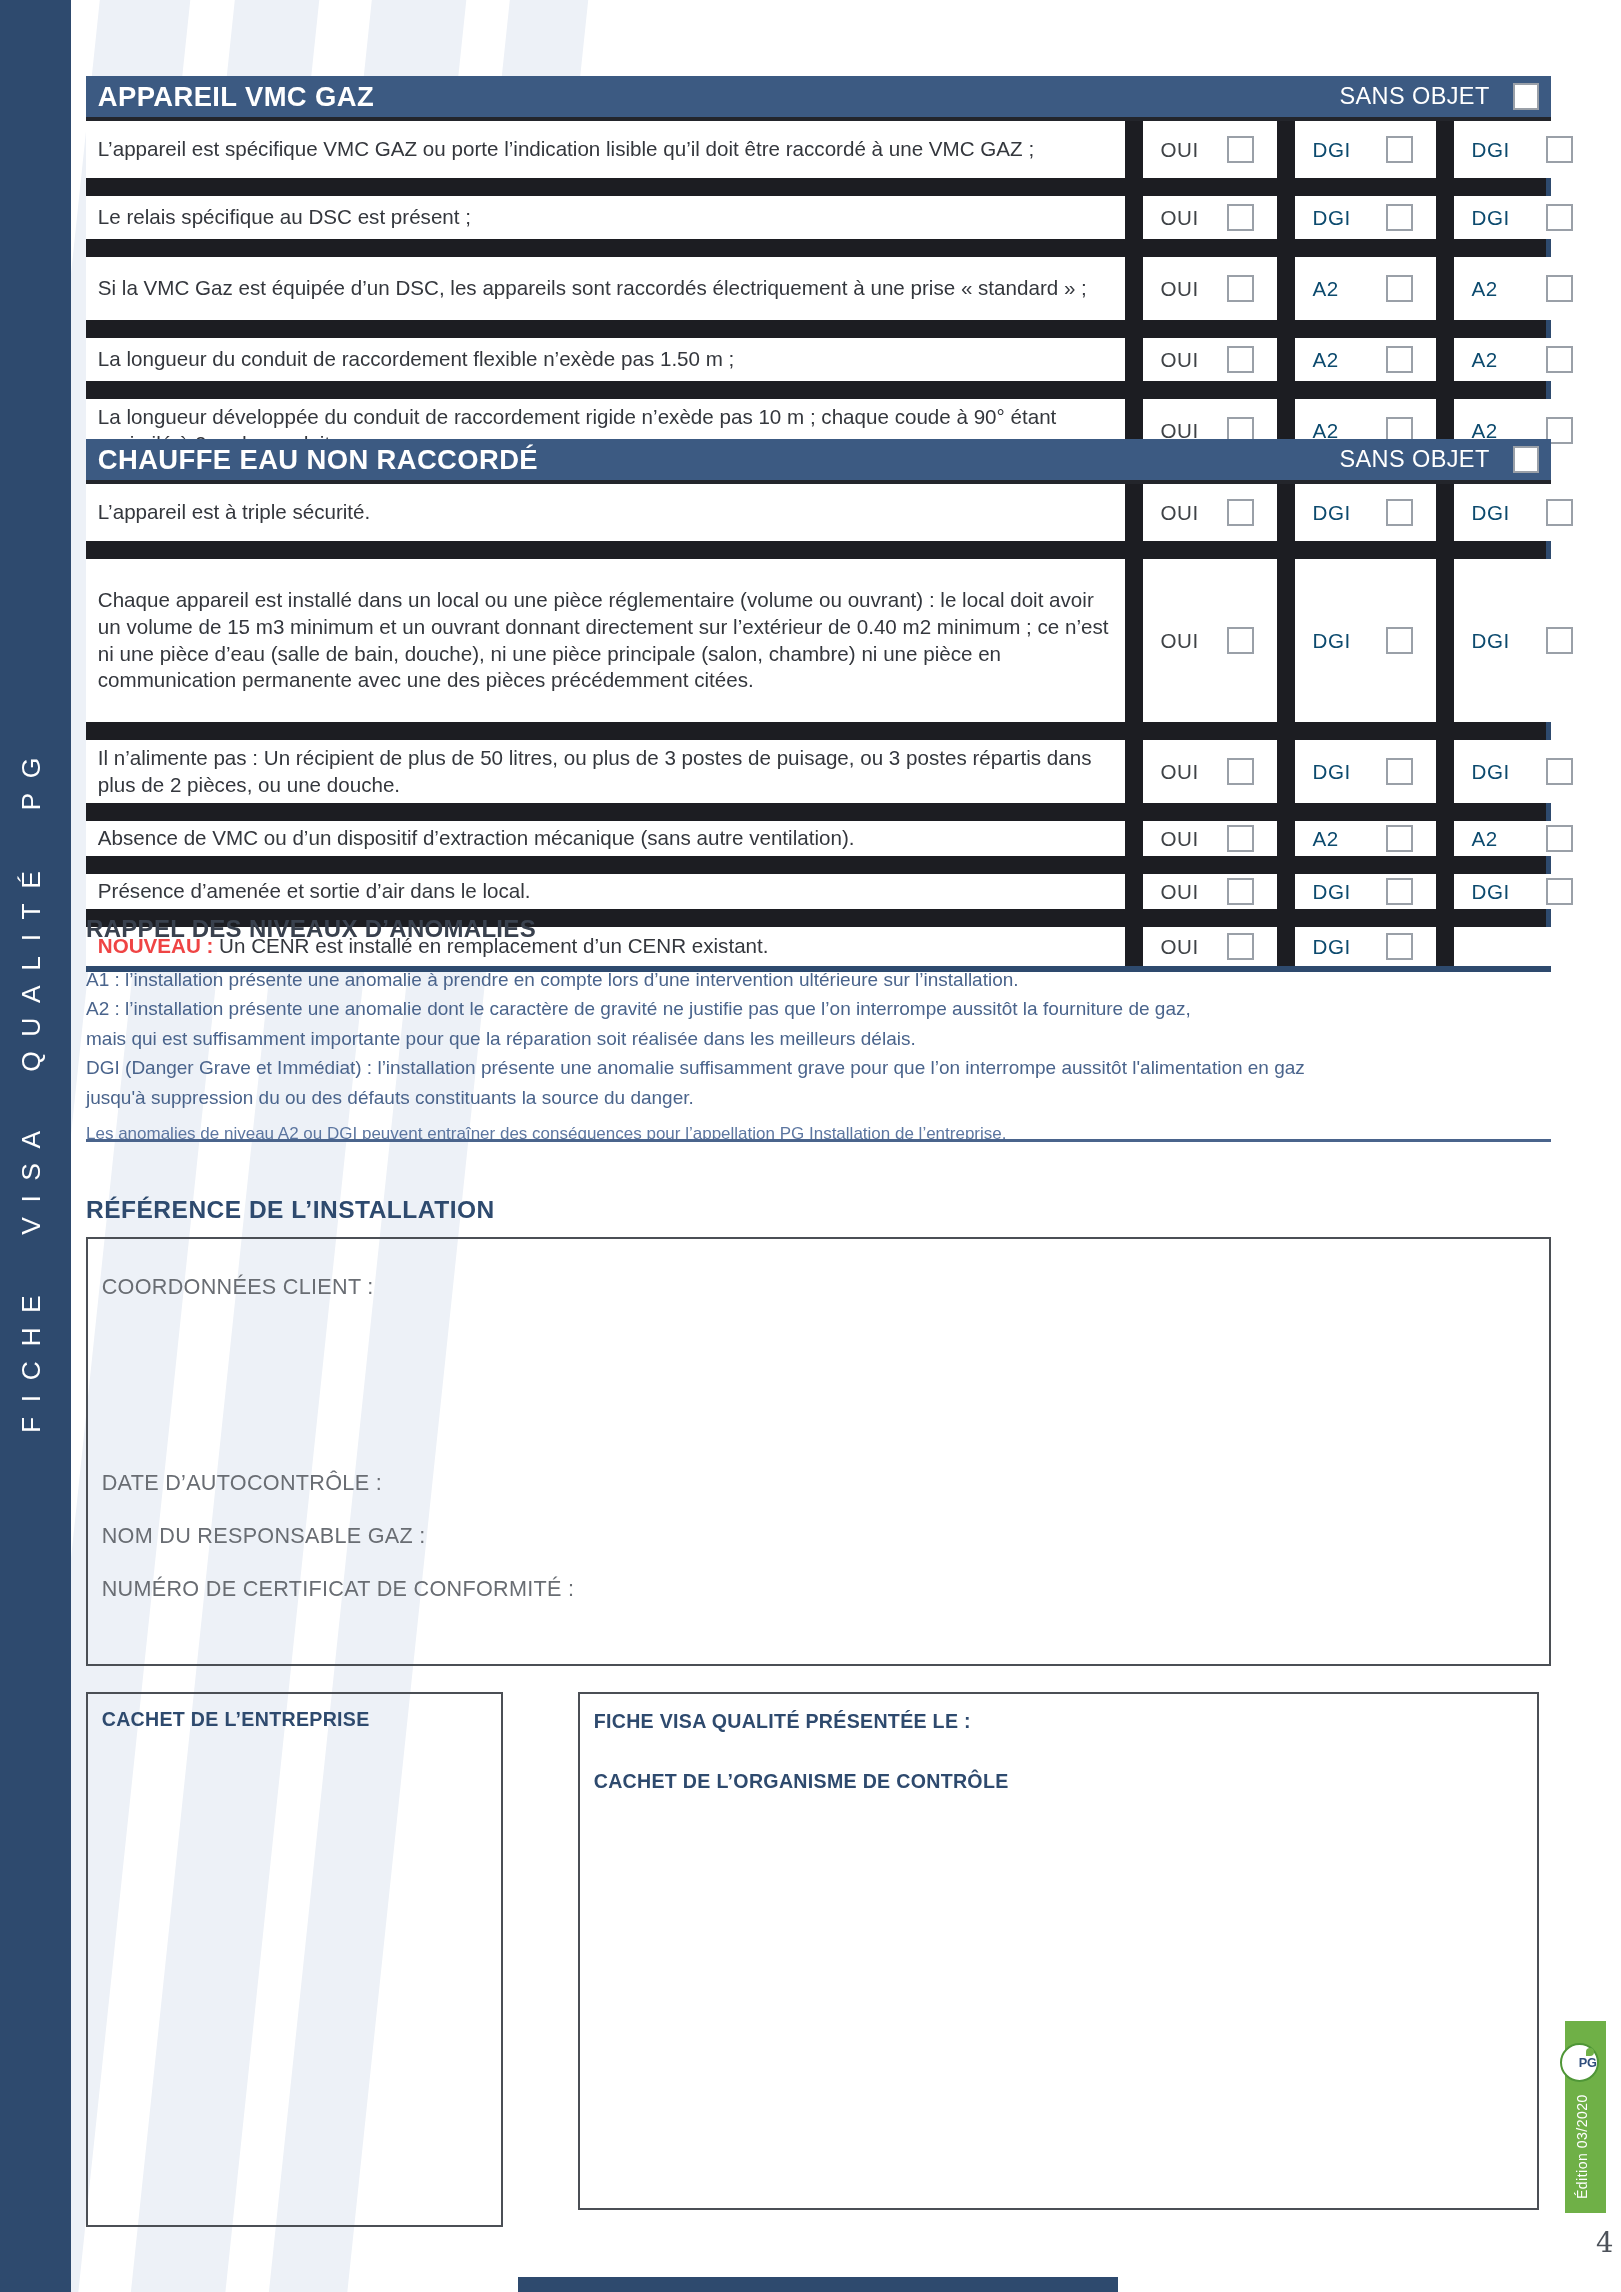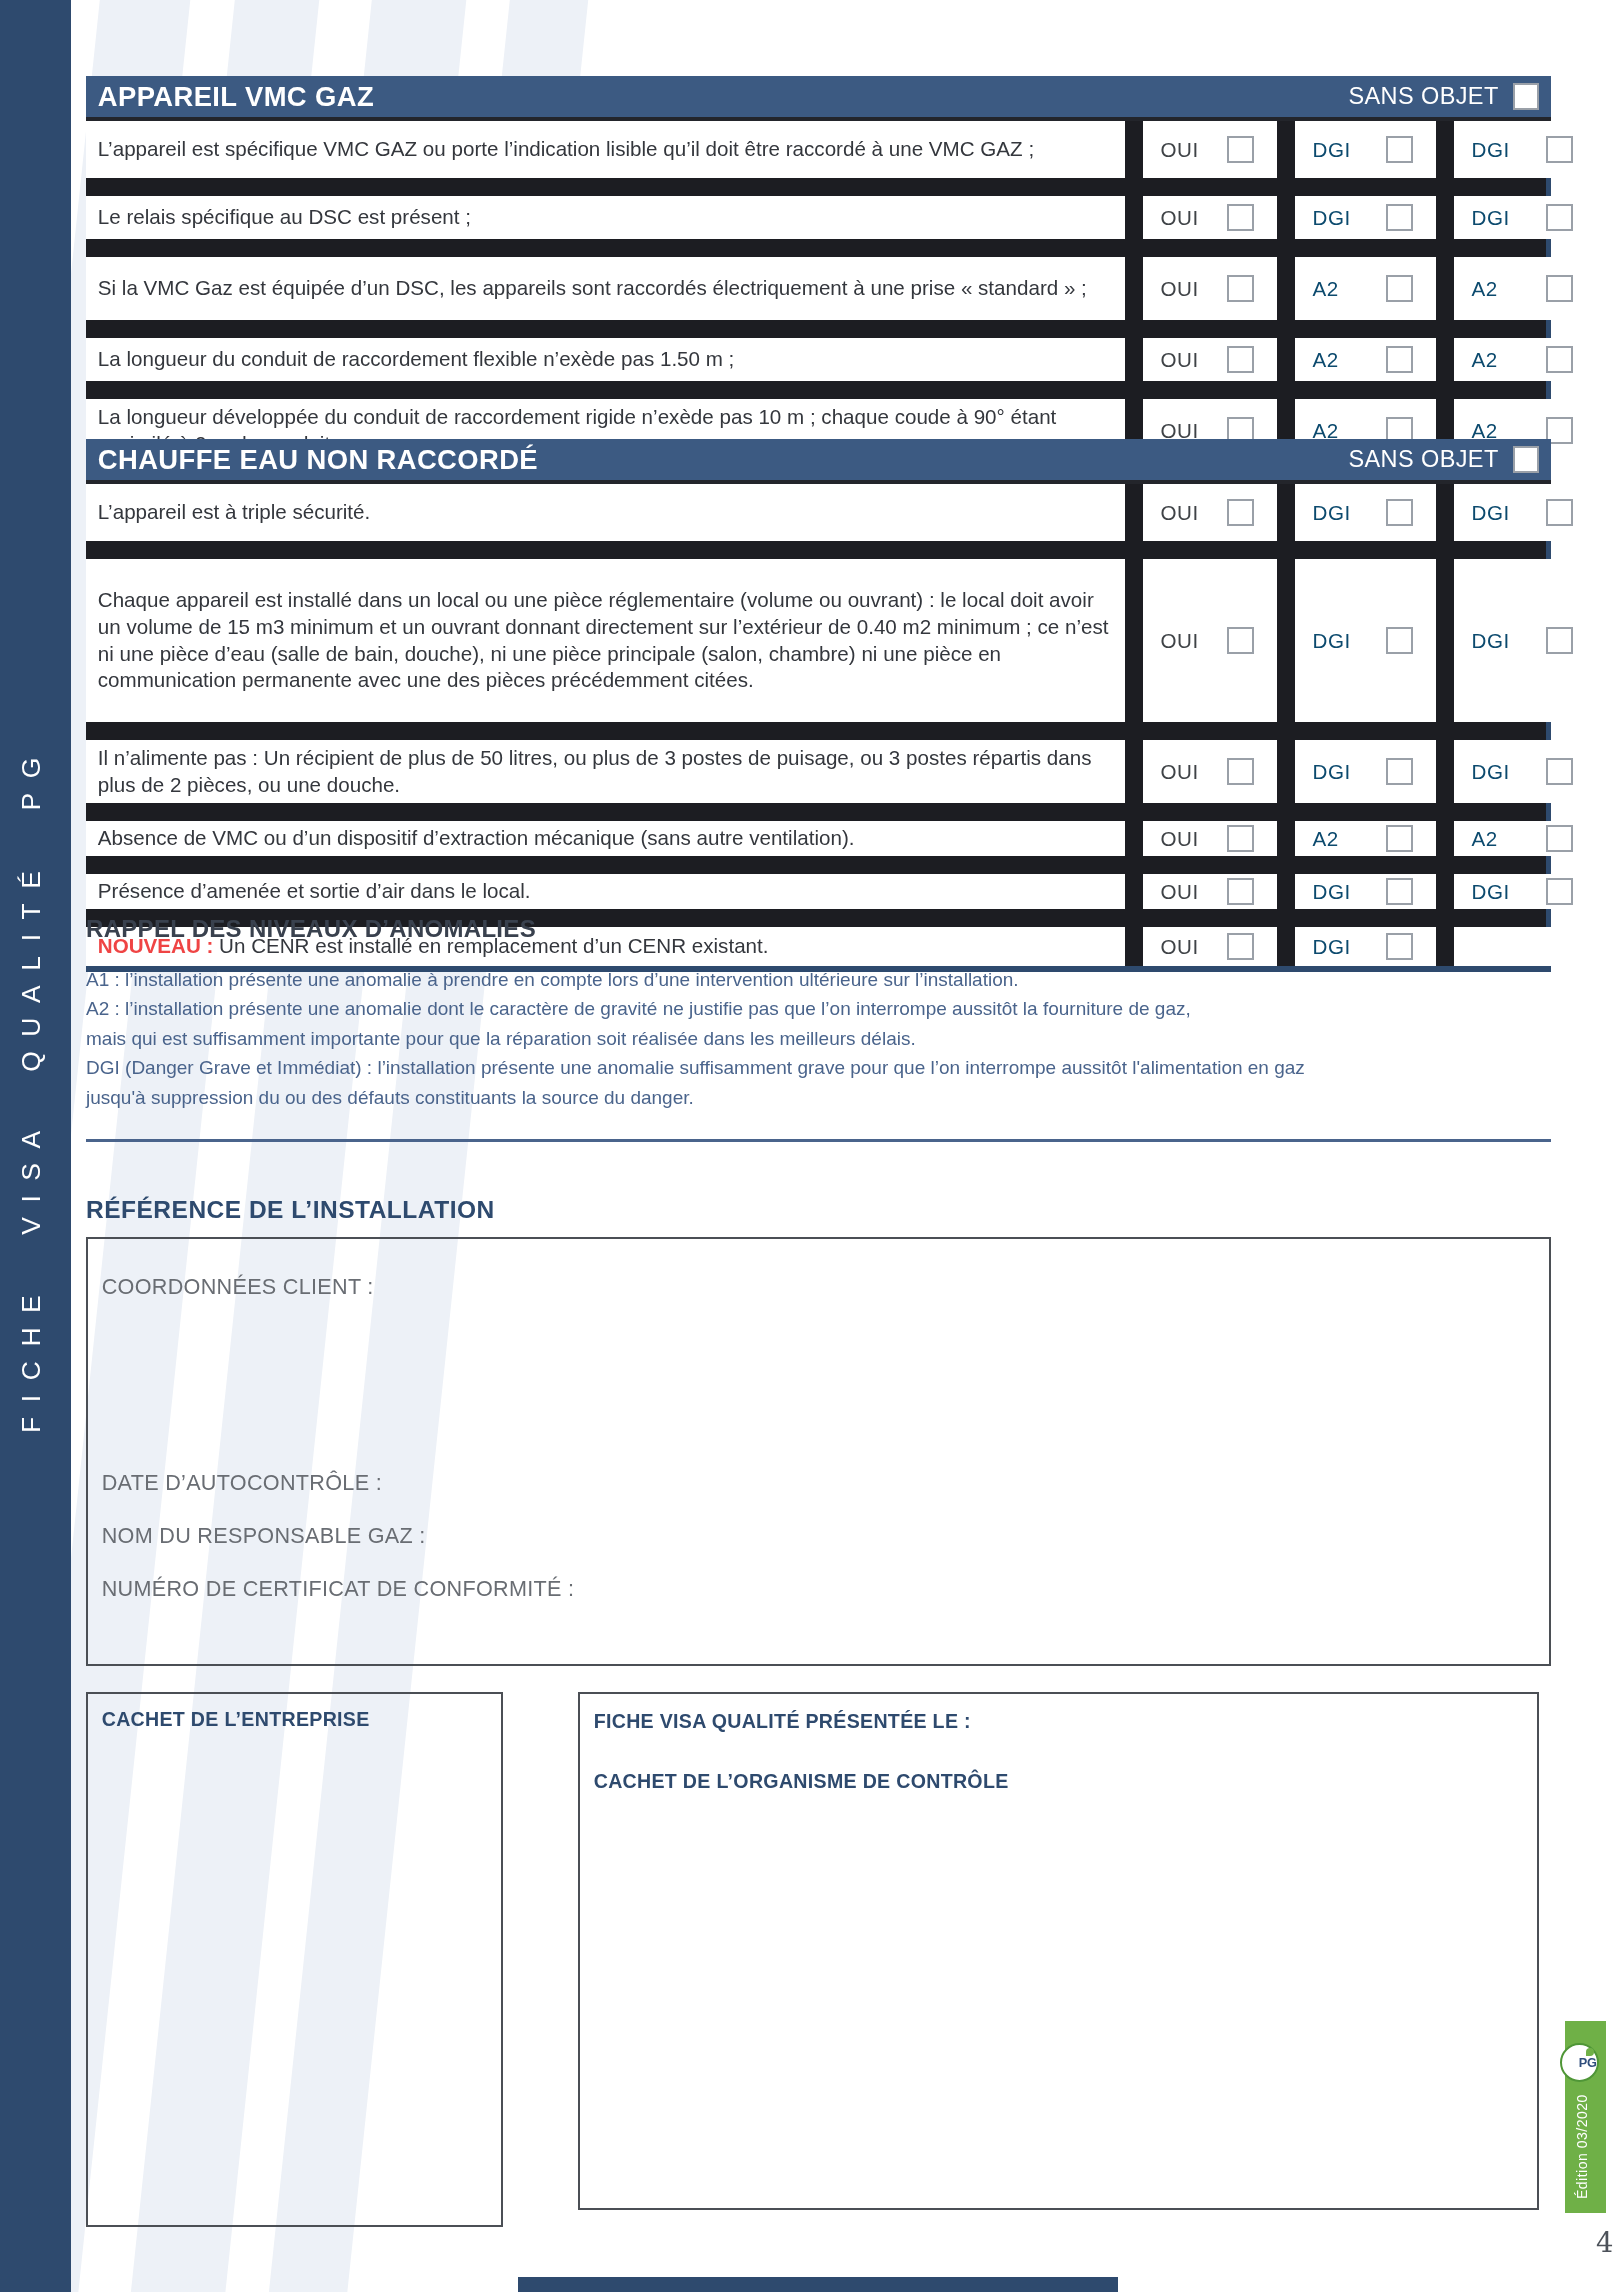--- a/index.html
+++ b/index.html
@@ -16,21 +16,21 @@
   
   .band { position:absolute; left:0; top:0; width:71px; height:2293px; background:#2e4a6e; z-index:3; }
   .band-title { position:absolute; left:15.7px; top:549px; height:1078px; writing-mode:vertical-rl; transform:rotate(180deg);
     color:#fff; font-size:26.5px; letter-spacing:0.55em; word-spacing:0.9em; white-space:nowrap; text-align:center; }
 
   .abs { position:absolute; z-index:2; }
 
   
   .thead { height:45px; background:#3c5a82; border-bottom:4.9px solid #23252b; display:flex; align-items:center; justify-content:space-between; padding:0 11.8px;text-align:center; }
   .thead .ttitle { color:#fff; font-size:27.4px; font-weight:bold; letter-spacing:0.4px; }
-  .sans { display:flex; align-items:center; gap:14px; color:#fff; font-size:23.5px; letter-spacing:0.4px; }
+  .sans { display:flex; align-items:center; gap:23px; color:#fff; font-size:23.5px; letter-spacing:0.4px; }
   .ttable { display:grid; grid-template-columns:1039px 134px 141px 142px; gap:18px; background:#1c1d22;
     border-right:5.9px solid #2e4a6e; border-bottom:6.9px solid #2e4a6e; }
   .tcell { background:#fff; }
   .tcell.text { display:flex; align-items:center; padding:3.9px 11.8px; font-size:20.6px; color:#34373d; line-height:1.3; }
   .tcell.opt { display:flex; align-items:center; justify-content:space-between; padding:0 23.5px 0 17.6px; }
   .olabel { font-size:20.6px; color:#3f4347; letter-spacing:0.5px; }
   .olabel.red { color:#0c4a6e; }
   .cbox { width:26.5px; height:26.5px; border:2.9px solid #9aa0a8; background:#fff; flex:none; }
   .nouveau { color:#ef4444; font-weight:bold; }
 
@@ -248,20 +248,21 @@
     </div>
   </div>
 
   <div class="abs rappel">
     <div class="rh">RAPPEL DES NIVEAUX D’ANOMALIES</div>
     <div class="rl">A1 : l’installation présente une anomalie à prendre en compte lors d’une intervention ultérieure sur l’installation.</div>
     <div class="rl">A2 : l’installation présente une anomalie dont le caractère de gravité ne justifie pas que l’on interrompe aussitôt la fourniture de gaz,</div>
     <div class="rl">mais qui est suffisamment importante pour que la réparation soit réalisée dans les meilleurs délais.</div>
     <div class="rl">DGI (Danger Grave et Immédiat) : l’installation présente une anomalie suffisamment grave pour que l’on interrompe aussitôt l'alimentation en gaz</div>
     <div class="rl">jusqu'à suppression du ou des défauts constituants la source du danger.</div>
+    <div class="rnote">Les anomalies de niveau A2 ou DGI peuvent entraîner des conséquences pour l’appellation PG Installation de l’entreprise.</div>
   </div>
   <div class="abs rule"></div>
 
   <div class="abs ref-h">RÉFÉRENCE DE L’INSTALLATION</div>
   <div class="abs bigbox">
     <div class="field" style="top:35px;">COORDONNÉES CLIENT :</div>
     <div class="field" style="top:231px;">DATE D’AUTOCONTRÔLE :</div>
     <div class="field" style="top:284px;">NOM DU RESPONSABLE GAZ :</div>
     <div class="field" style="top:337px;">NUMÉRO DE CERTIFICAT DE CONFORMITÉ :</div>
   </div>

